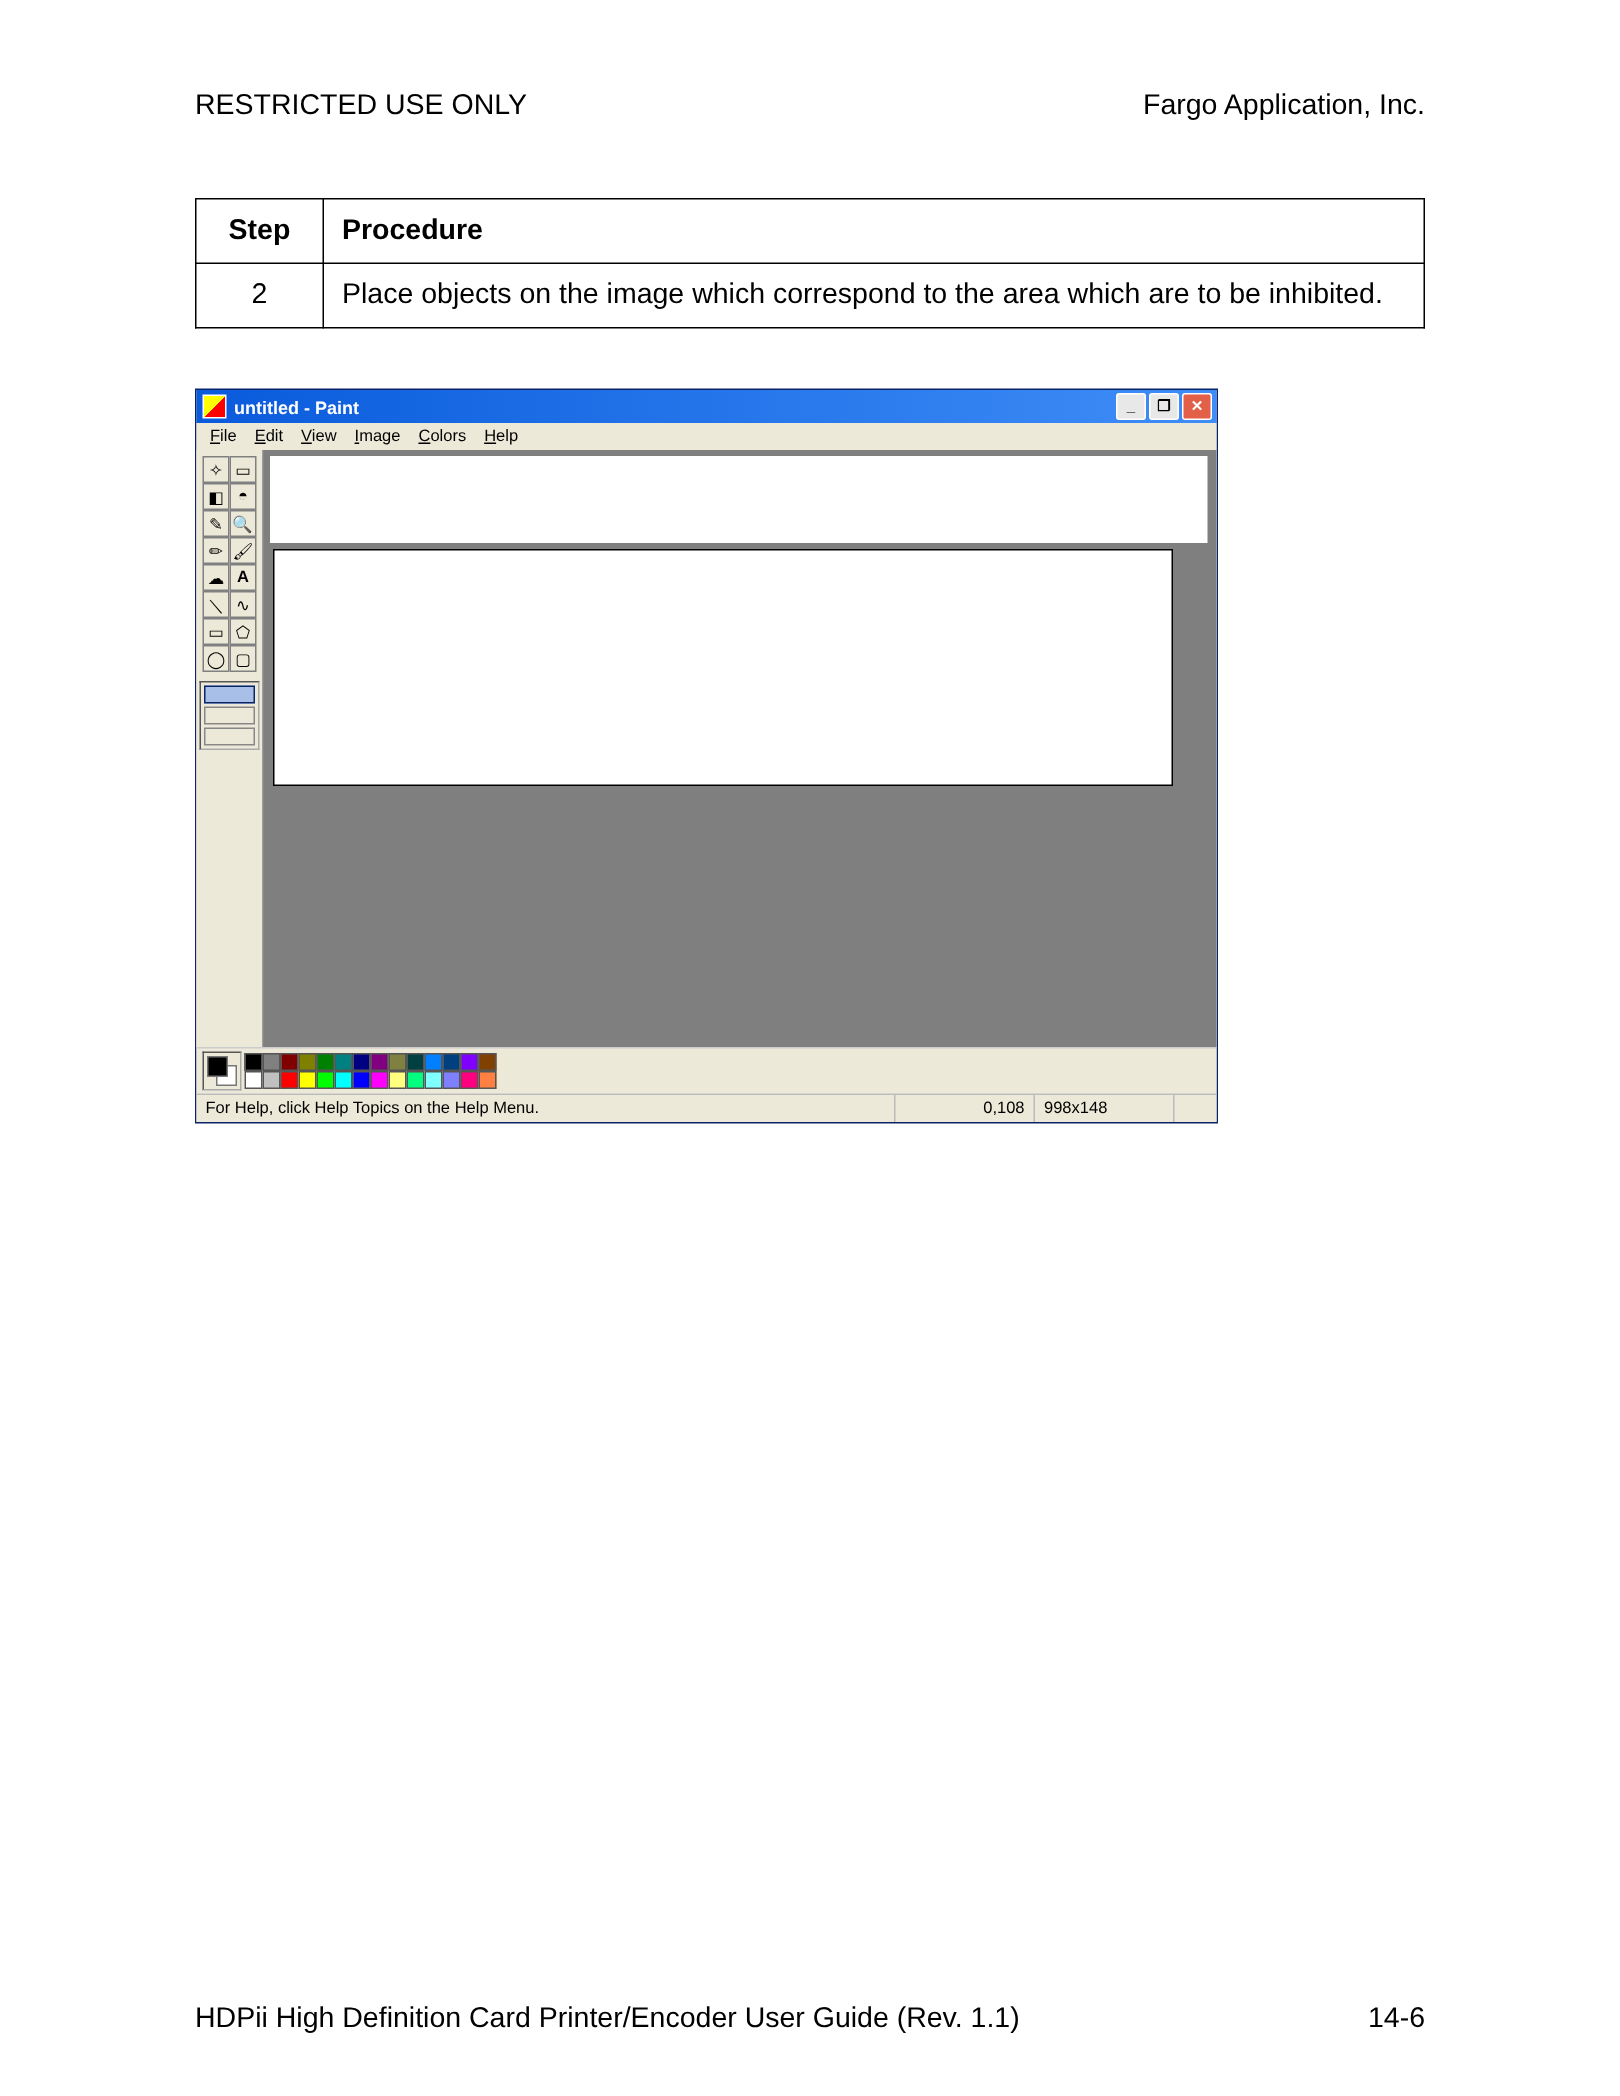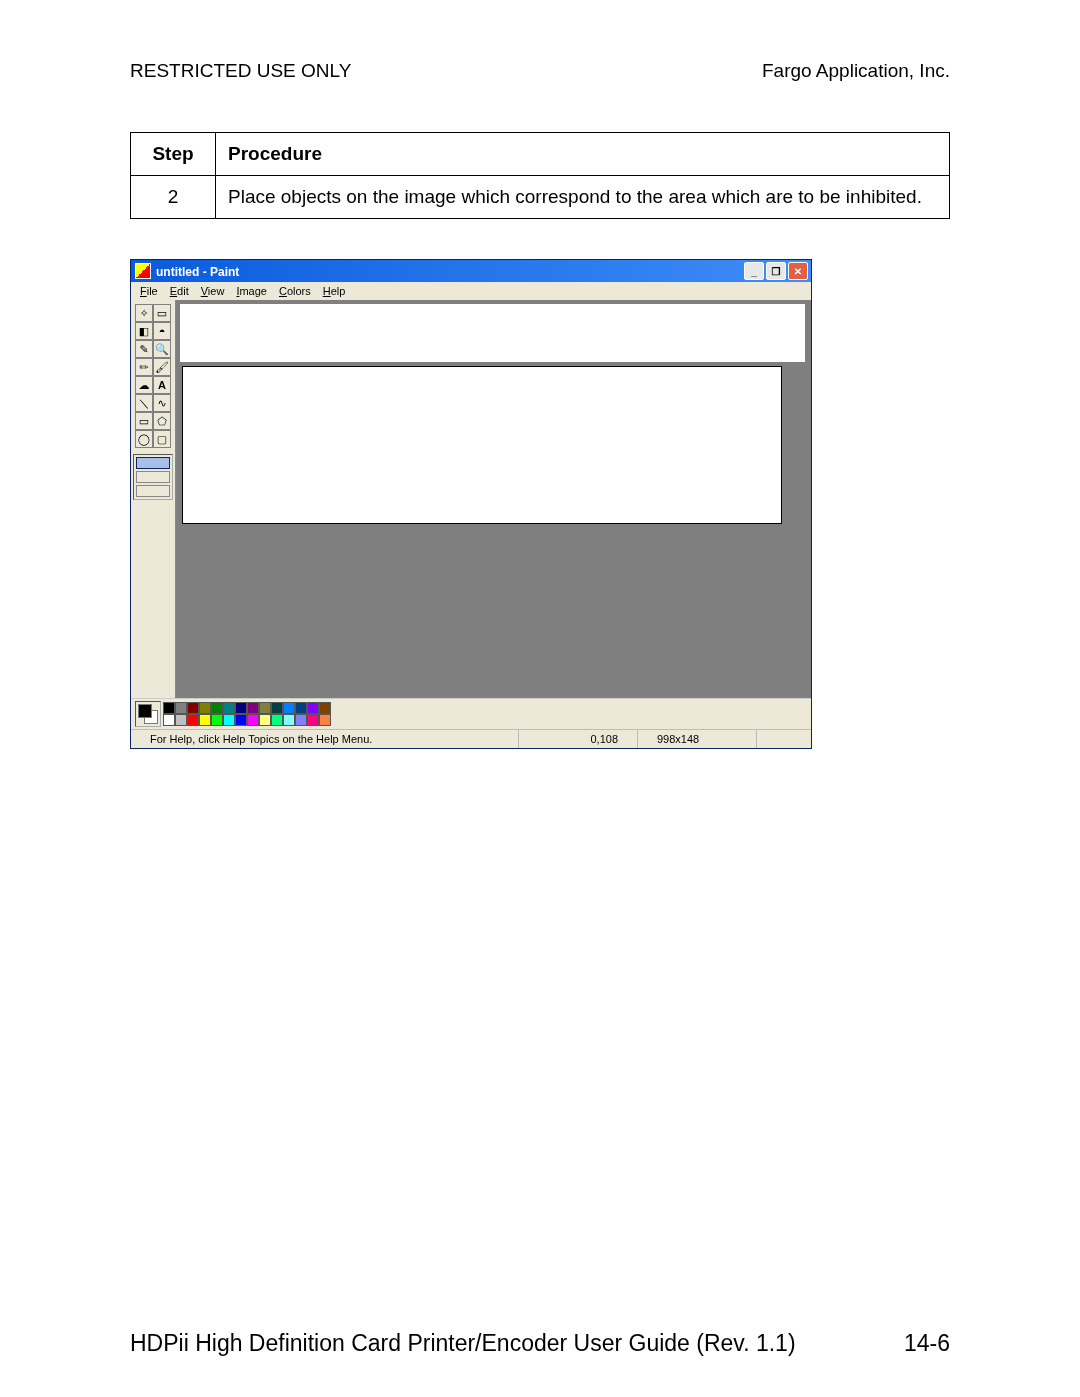--- a/index.html
+++ b/index.html
@@ -163,33 +163,33 @@
   .pal-row { display:flex; }
   .swatch { width:10px;height:10px; border:1px solid #555; }
   .statusbar {
     background:#ece9d8;
     border-top:1px solid #bbb;
     display:flex;
     font-size:11px;
     height:18px;
     align-items:center;
   }
-  .status-cell { padding:0 19px; border-right:1px solid #bbb; height:100%; display:flex; align-items:center; }
+  .status-cell { padding:0 6px; border-right:1px solid #bbb; height:100%; display:flex; align-items:center; }
   .status-help { flex:1; }
   .status-coord { width:80px; justify-content:flex-end; }
   .status-dim { width:80px; justify-content:flex-start; }
   .status-grip { width:16px; border:none;}
 
   .footer-row {
     position:absolute;
     bottom: 40px;
     left:130px; right:130px;
     display:flex;
     justify-content:space-between;
-    font-size:23px;
+    font-size:19px;
   }
 </style>
 </head>
 <body>
 
 <div class="page">
   <div class="header-row">
     <span>RESTRICTED USE ONLY</span>
     <span>Fargo Application, Inc.</span>
   </div>

